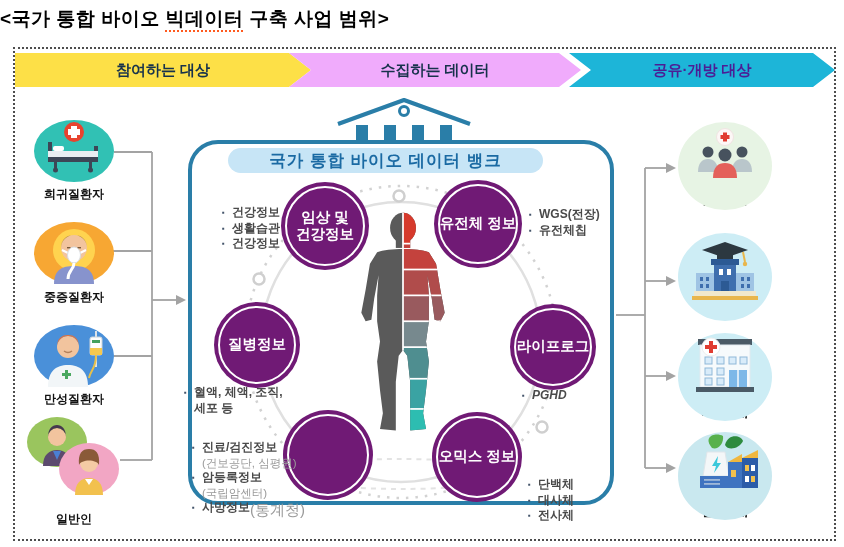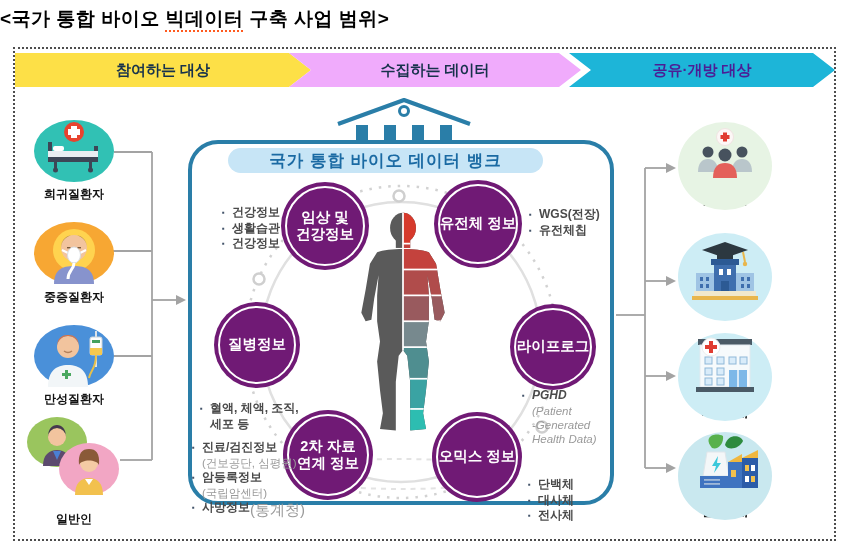--- a/index.html
+++ b/index.html
@@ -170,22 +170,20 @@
 <div class="abs node" style="left:214px;top:302px;width:86px;height:86px;z-index:5;">
     <div class="ring"></div>
     <span class="pre">질병정보</span>
   </div>
 <div class="abs node" style="left:510px;top:304px;width:86px;height:86px;z-index:5;">
     <div class="ring"></div>
     <span class="pre">라이프로그</span>
   </div>
 <div class="abs node" style="left:283px;top:410px;width:90px;height:90px;z-index:5;">
     <div class="ring"></div>
-    <span class="pre">2차 자료
-연계 정보</span>
   </div>
 <div class="abs node" style="left:432px;top:412px;width:90px;height:90px;z-index:5;">
     <div class="ring"></div>
     <span class="pre">오믹스 정보</span>
   </div>
 
 <div class="abs ann" style="left:222px;top:205px;z-index:5;">
   <div class="ai">
       <span class="blt"></span>
       <span>건강정보</span>
@@ -202,35 +200,32 @@
 <div class="abs ann" style="left:529px;top:207px;z-index:5;">
   <div class="ai">
       <span class="blt"></span>
       <span>WGS(전장)</span>
     </div>
   <div class="ai">
       <span class="blt"></span>
       <span>유전체칩</span>
     </div>
 </div>
-<div class="abs ann" style="left:200px;top:385px;z-index:5;margin-top:16px;">
+<div class="abs ann" style="left:184px;top:385px;z-index:5;">
   <div class="ai">
       <span class="blt"></span>
       <span class="pre">혈액, 체액, 조직,
 세포 등</span>
     </div>
 </div>
 <div class="abs ann" style="left:522px;top:388px;z-index:5;font-style:italic;">
   <div class="ai">
       <span class="blt"></span>
       <span>PGHD</span>
     </div>
-  <div class="sub pre">(Patient
--Generated
-Health Data)</div>
 </div>
 <div class="abs ann" style="left:192px;top:440px;z-index:5;">
   <div class="ai">
       <span class="blt"></span>
       <span>진료/검진정보</span>
     </div>
   <div class="sub">(건보공단, 심평원)</div>
   <div class="ai">
       <span class="blt"></span>
       <span>암등록정보</span>

